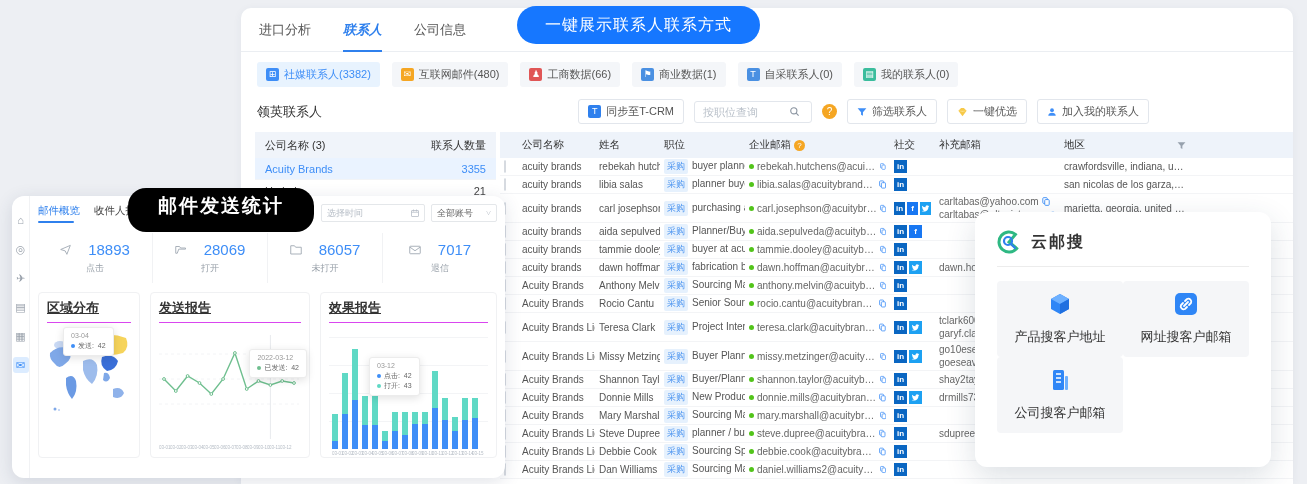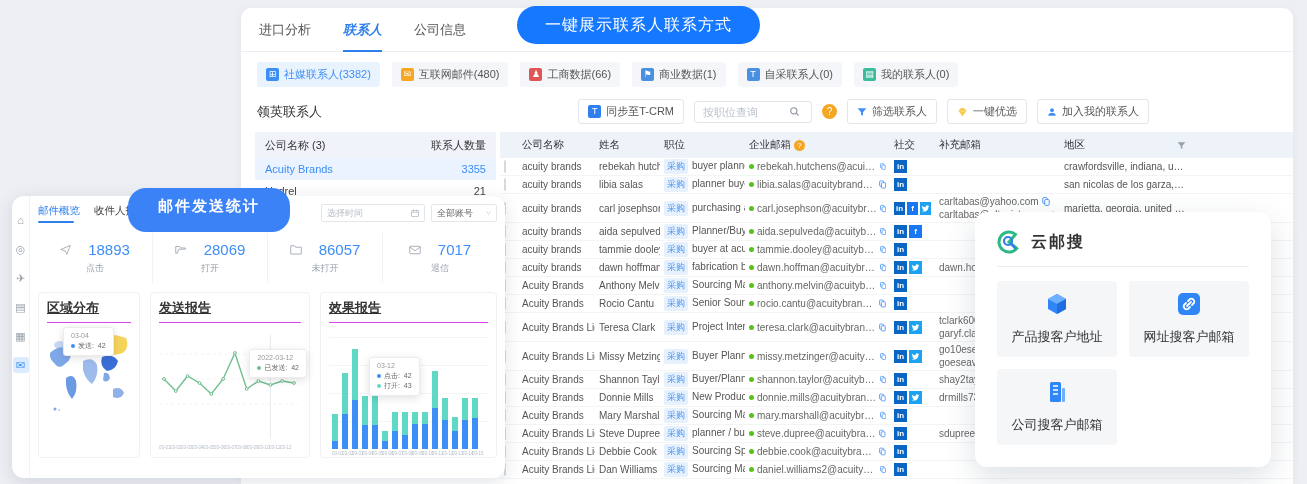--- a/index.html
+++ b/index.html
@@ -44,21 +44,21 @@
 .pos-tag{display:inline-block;background:#e6f1fd;color:#4b94f0;font-size:9px;padding:1px 3px;border-radius:2px;margin-right:4px;}
 .email-cell{display:flex;align-items:center;gap:3px;color:#666;}
 .gdot{width:5px;height:5px;border-radius:50%;background:#52c41a;flex:none;}
 .soc{display:flex;gap:2px;}
 .soc-ic{width:13px;height:13px;border-radius:0;color:#fff;font-size:8px;font-weight:bold;display:inline-flex;align-items:center;justify-content:center;cursor:pointer;}
 .extra-line{display:flex;align-items:center;gap:3px;color:#666;line-height:13px;}
 .region-cell{color:#555;text-overflow:ellipsis;}
 
 
 .email-panel{position:absolute;left:12px;top:196px;width:493px;height:282px;background:#fff;border-radius:12px;box-shadow:0 4px 18px rgba(40,60,90,.14);z-index:20;display:flex;}
-.green-badge{position:absolute;left:116px;top:-8px;height:44px;line-height:36px;padding:0 30px;background:#3b82f6;color:#fff;font-size:15px;font-weight:bold;border-radius:18px;z-index:8;letter-spacing:2px;}
+.green-badge{position:absolute;left:116px;top:-8px;height:44px;line-height:36px;padding:0 30px;background:#000000;color:#fff;font-size:19px;font-weight:bold;border-radius:18px;z-index:8;letter-spacing:2px;}
 .rail{width:26px;border-right:1px solid #f1f2f4;display:flex;flex-direction:column;align-items:center;padding-top:16px;gap:13px;}
 .rail-icon{width:16px;height:16px;display:flex;align-items:center;justify-content:center;font-size:11px;color:#9aa2ac;cursor:pointer;}
 .rail-icon.active{background:#dcecff;color:#3e8ef7;border-radius:3px;}
 .ep-body{flex:1;padding:8px 8px 0 8px;position:relative;}
 .ep-top{display:flex;align-items:flex-start;font-family:Liberation Serif, serif;}
 .ep-tabs{display:flex;gap:14px;}
 .ep-tab{font-size:10.5px;color:#444;padding-bottom:5px;position:relative;cursor:pointer;}
 .ep-tab.active{color:#2f80ed;}
 .ep-tab.active::after{content:"";position:absolute;left:0;right:6px;bottom:0;height:2px;background:#2f80ed;border-radius:1px;}
 .ep-controls{margin-left:auto;display:flex;gap:6px;}
@@ -86,21 +86,21 @@
 .bar .seg-bot{background:#3e8ef7;}
 .xlabels{display:flex;gap:4px;padding:2px 3px 0;}
 .xlabels span{width:6px;font-size:4.5px;color:#b6bdc6;text-align:center;overflow:visible;white-space:nowrap;}
 #line-xlabels span{width:11px;}
 
 
 .cloud-panel{position:absolute;left:975px;top:212px;width:296px;height:255px;background:#fff;border-radius:12px;box-shadow:0 10px 30px rgba(40,60,90,.16);z-index:30;padding:18px 22px;}
 .cp-header{display:flex;align-items:center;gap:10px;}
 .cp-title{font-size:16px;color:#333;font-weight:bold;letter-spacing:2px;}
 .cp-divider{height:1px;background:#ececec;margin:12px 0 14px;}
-.cp-grid{display:grid;grid-template-columns:1fr 1fr;gap:12px;}
+.cp-grid{display:grid;grid-template-columns:1fr 1fr;}
 .cp-tile{background:#f5f6f8;border-radius:4px;height:76px;display:flex;flex-direction:column;align-items:center;justify-content:center;gap:9px;font-size:13px;color:#333;cursor:pointer;}
 </style>
 </head>
 <body>
 
 <div class="stage">
 
   <div class="main-card">
     <div class="callout">一键展示联系人联系方式</div>
 

